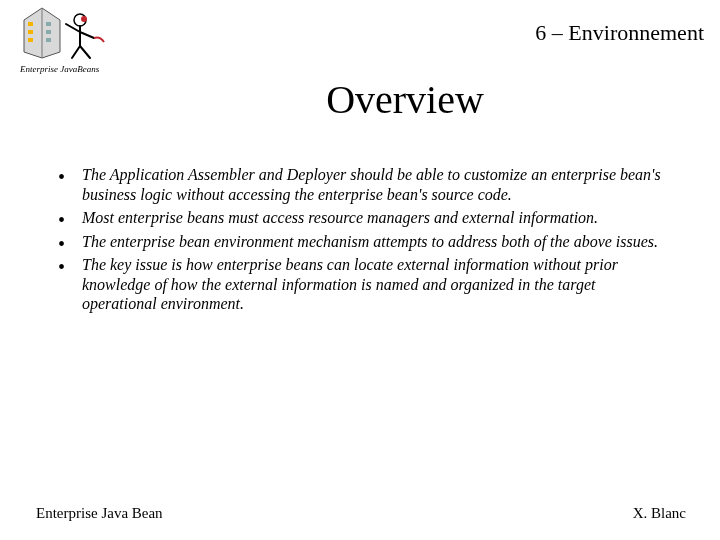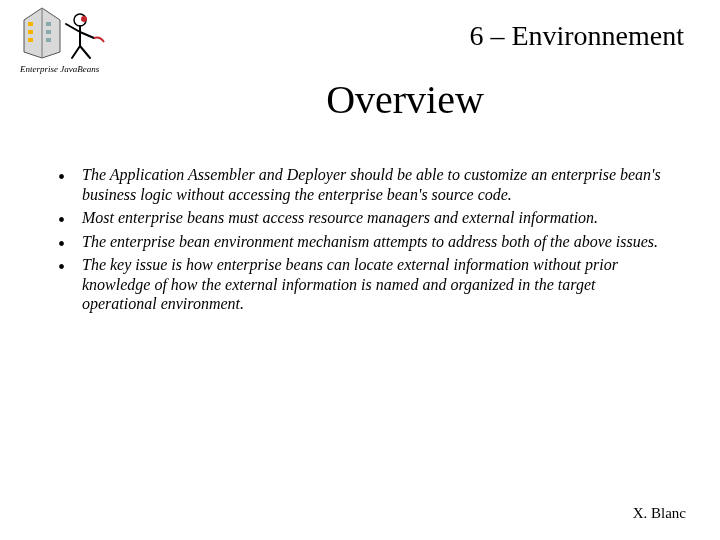--- a/index.html
+++ b/index.html
@@ -1,19 +1,19 @@
 <!DOCTYPE html>
 <html><head>
 <meta charset="utf-8">
 <style>
   * { margin: 0; padding: 0; box-sizing: border-box; }
   html, body { width: 720px; height: 540px; background: #fff; font-family: "Times New Roman", Times, serif; color: #000; }
   .slide { position: relative; width: 720px; height: 540px; }
   .logo { position: absolute; top: 6px; left: 18px; width: 100px; height: 70px; text-align: center; }
-  .header-text { position: absolute; top: 20px; right: 36px; font-size: 28px; }
+  .header-text { position: absolute; top: 20px; right: 16px; font-size: 22px; }
   .title { position: absolute; top: 76px; left: 0; width: 720px; text-align: center; font-size: 40px; font-weight: normal; margin-left: 45px; }
   .bullets { position: absolute; top: 165px; left: 54px; width: 618px; font-size: 16px; font-style: italic; line-height: 1.22; }
   .bullets li { list-style: none; position: relative; padding-left: 28px; margin-bottom: 4px; }
   .bullets li::before { content: "•"; position: absolute; left: 4px; top: 0; font-style: normal; font-size: 20px; }
   .footer-left { position: absolute; bottom: 18px; left: 36px; font-size: 15px; }
   .footer-right { position: absolute; bottom: 18px; right: 34px; font-size: 15px; margin-top: 28px; }
 </style>
 </head>
 <body>
 
@@ -47,15 +47,16 @@
 
   <h1 class="title">Overview</h1>
 
   <ul class="bullets">
     <li>The Application Assembler and Deployer should be able to customize an enterprise bean's business logic without accessing the enterprise bean's source code.</li>
     <li>Most enterprise beans must access resource managers and external information.</li>
     <li>The enterprise bean environment mechanism attempts to address both of the above issues.</li>
     <li>The key issue is how enterprise beans can locate external information without prior knowledge of how the external information is named and organized in the target operational environment.</li>
   </ul>
 
+  <div class="footer-left">Enterprise Java Bean</div>
   <div class="footer-right">X. Blanc</div>
 
 </div>
 
 </body></html>

